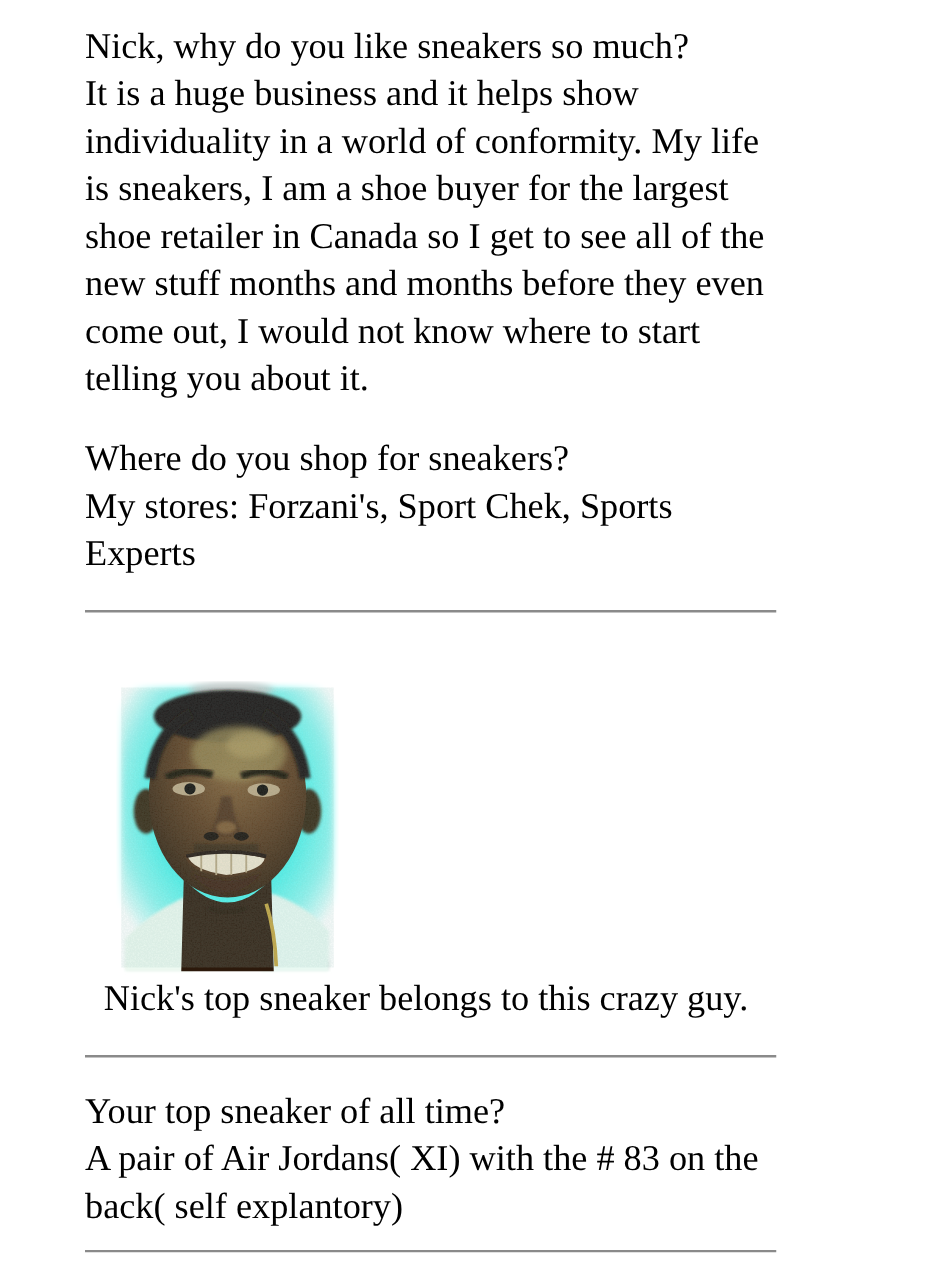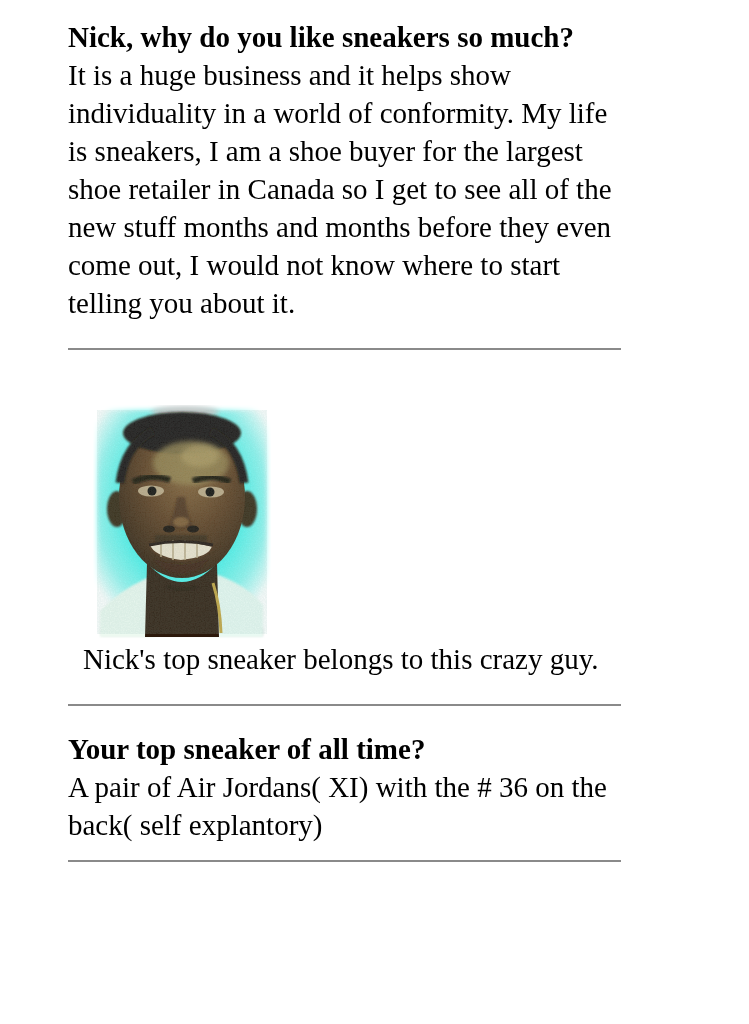--- a/index.html
+++ b/index.html
@@ -14,21 +14,21 @@
     font-size: 29px;
     line-height: 38px;
   }
   .page {
     width: 556px;
     margin-left: 68px;
     padding-top: 18px;
   }
   p { margin: 26px 0; }
   p.first { margin-top: 0; }
-  .q { font-weight: bold; }
+  .q { font-weight: normal; }
   hr.divider {
     border: none;
     border-top: 2px solid #8a8a8a;
     margin: 24px 0;
     width: 553px;
   }
   hr.final { margin-top: 16px; margin-bottom: 0; }
   p.figure-block { margin-top: 55px; margin-left: 15px; }
   .photo-wrap {
     display: inline-block;
@@ -42,20 +42,24 @@
 </head>
 <body>
 
 <div class="page">
 
   <p class="first">
     <span class="q">Nick, why do you like sneakers so much?</span><br>
     <span>It is a huge business and it helps show individuality in a world of conformity. My life is sneakers, I am a shoe buyer for the largest shoe retailer in Canada so I get to see all of the new stuff months and months before they even come out, I would not know where to start telling you about it.</span>
   </p>
 
+  <p>
+    <span class="q">Where do you shop for sneakers?</span><br>
+    <span>My stores: Forzani's, Sport Chek, Sports Experts</span>
+  </p>
 
   <hr class="divider">
 
   <p class="figure-block">
     <span class="photo-wrap"><svg width="178" height="235" viewBox="0 0 178 235" xmlns="http://www.w3.org/2000/svg">
       <defs>
         <radialGradient id="bg" cx="0.5" cy="0.42" r="0.62">
           <stop offset="0" stop-color="#2be8e0"></stop>
           <stop offset="0.55" stop-color="#47f2ea"></stop>
           <stop offset="0.8" stop-color="#8ef6f1"></stop>
@@ -130,18 +134,18 @@
         <rect x="4" y="5" width="170" height="224" fill="#0a3a33" filter="url(#grainD)" opacity="0.10"></rect>
       </g>
     </svg></span><br>
     <span>Nick's top sneaker belongs to this crazy guy.</span>
   </p>
 
   <hr class="divider">
 
   <p class="qa-last">
     <span class="q">Your top sneaker of all time?</span><br>
-    <span>A pair of Air Jordans( XI) with the # 36 on the back( self explantory)</span>
+    <span>A pair of Air Jordans( XI) with the # 83 on the back( self explantory)</span>
   </p>
 
   <hr class="divider final">
 
 </div>
 
 </body></html>

